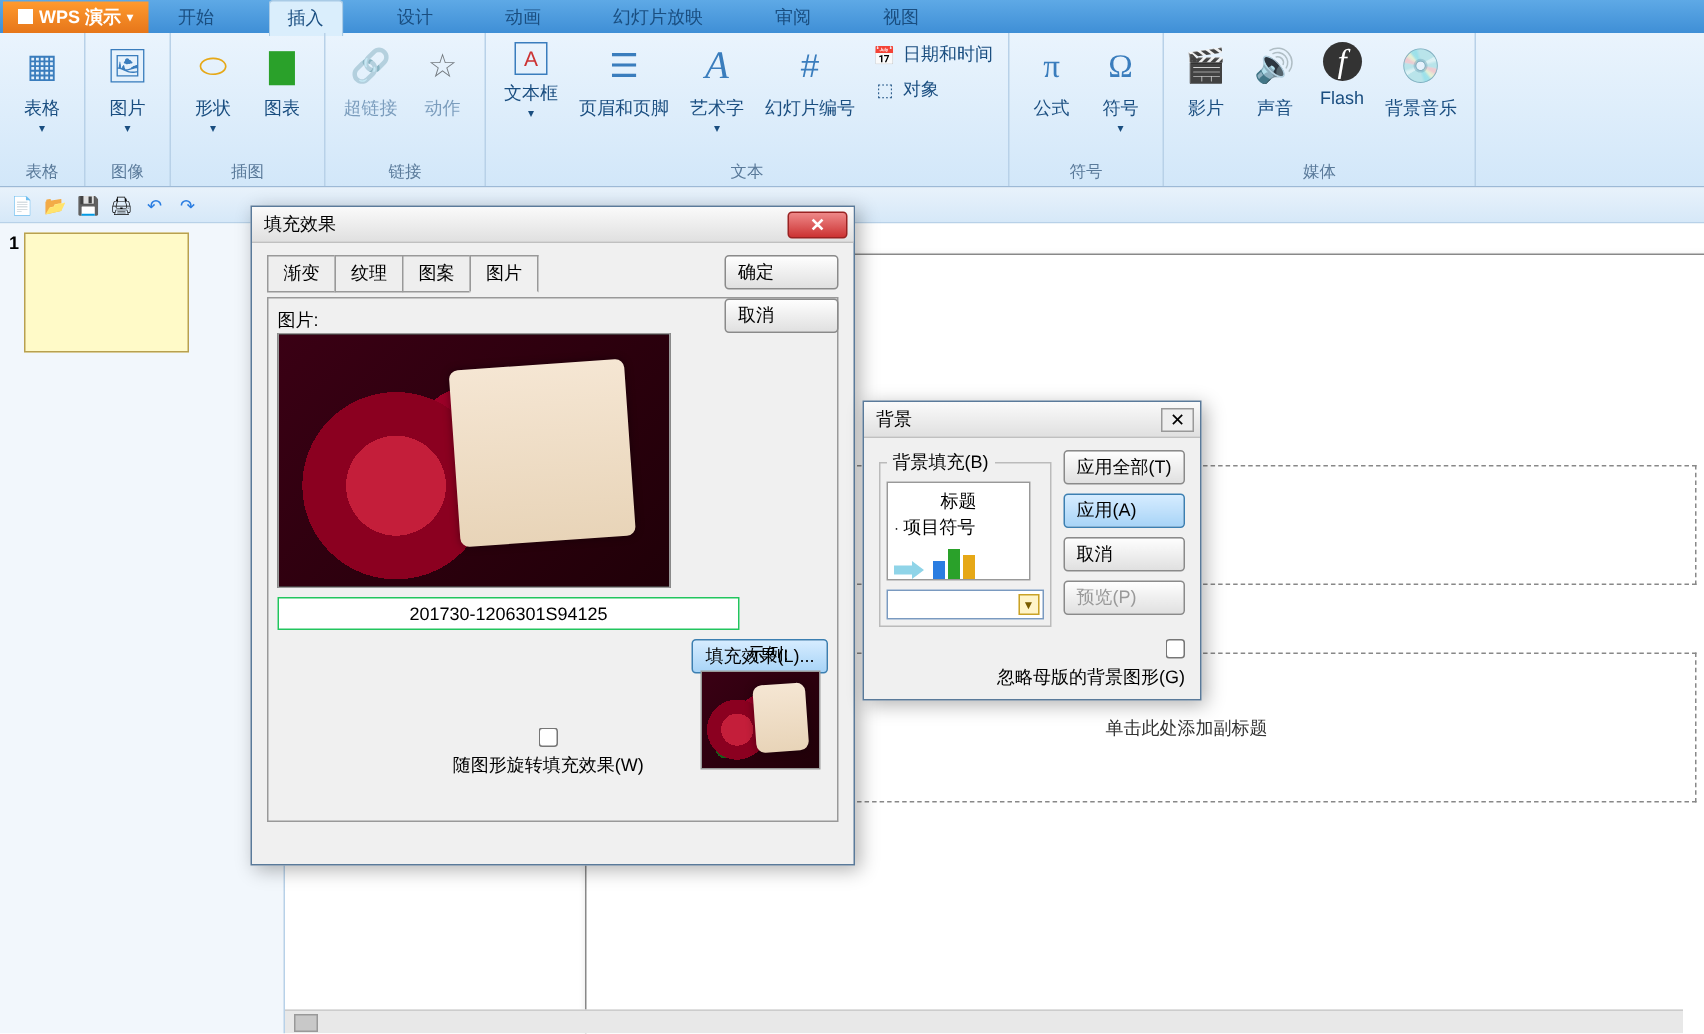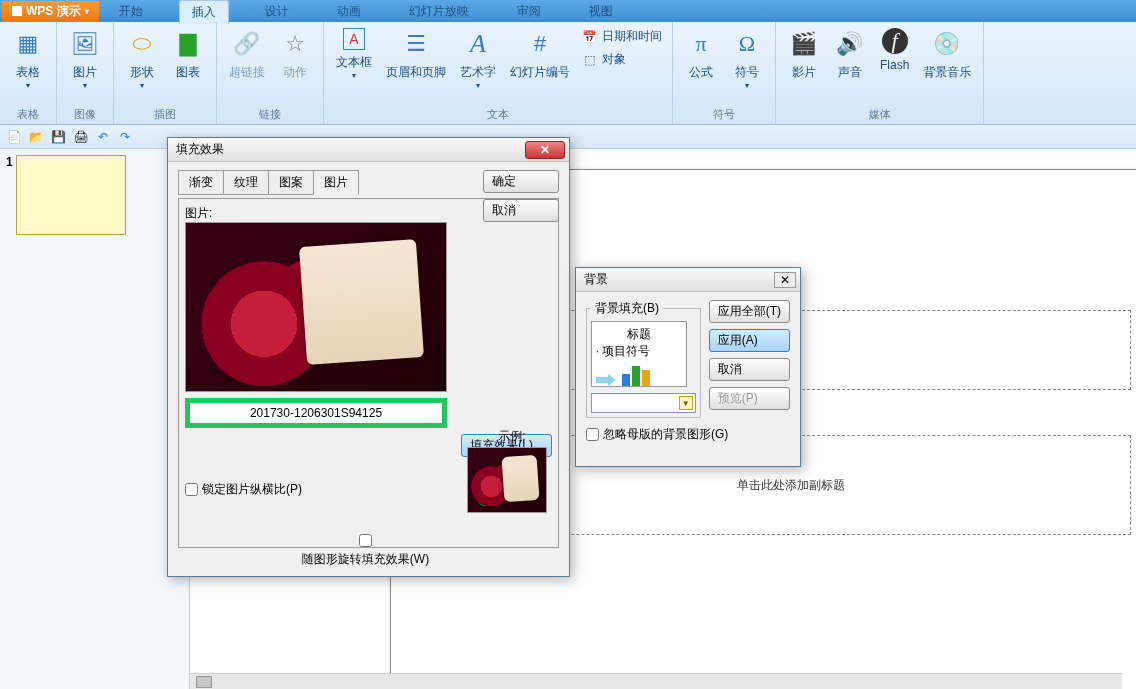--- a/index.html
+++ b/index.html
@@ -62,21 +62,21 @@
 
 #dlg-fill { left: 167px; top: 137px; width: 403px; height: 440px; }
 .fill-tabs { display: flex; gap: 0; margin-bottom: 4px; }
 .fill-tab { padding: 3px 10px; border: 1px solid #999; background: #eee; cursor: pointer; margin-right: -1px; }
 .fill-tab.active { background: #f0f0f0; border-bottom: 1px solid #f0f0f0; position: relative; z-index: 1; }
 .fill-panel { border: 1px solid #999; padding: 6px; background: #f0f0f0; margin-top: -1px; }
 .fill-right { float: right; display: flex; flex-direction: column; gap: 6px; margin-left: 8px; }
 .pic-preview { width: 262px; height: 170px; border: 1px solid #999; background: #000; display: flex; align-items: center; justify-content: center; position: relative; overflow: hidden; }
 .rose-img { width: 100%; height: 100%; background: radial-gradient(circle at 30% 60%, #c41e3a 0 16%, #8b0020 16% 30%, transparent 30%), radial-gradient(circle at 50% 45%, #d62246 0 14%, #9c0028 14% 26%, transparent 26%), radial-gradient(circle at 20% 80%, #1a5c1a 0 8%, transparent 8%), linear-gradient(135deg, #3a0014 0%, #200008 100%); position: relative; }
 .scroll-paper { position: absolute; right: 10%; top: 12%; width: 45%; height: 70%; background: linear-gradient(#f5e6d3,#e8d4b8); border-radius: 6px; transform: rotate(-4deg); box-shadow: 0 0 6px rgba(0,0,0,0.4); }
-.pic-name { width: 262px; border: 5px solid #22c55e; background: #fff; padding: 3px; text-align: center; margin-top: 6px; }
+.pic-name { width: 308px; border: 1px solid #22c55e; background: #fff; padding: 3px; text-align: center; margin-top: 6px; }
 .select-pic-btn { float: right; margin-top: 6px; }
 .sample-box { width: 80px; height: 66px; border: 1px solid #999; float: right; margin-top: -14px; overflow: hidden; }
 .chk-row { clear: both; padding-top: 24px; display: flex; align-items: center; gap: 4px; }
 .chk-row2 { padding-top: 6px; display: flex; align-items: center; gap: 4px; }
 
 
 #dlg-bg { left: 575px; top: 267px; width: 226px; height: 200px; }
 .bg-body { display: flex; gap: 8px; }
 .bg-left { flex: 1; }
 .bg-right { display: flex; flex-direction: column; gap: 6px; }
@@ -289,24 +289,20 @@
       <div class="btn hl select-pic-btn">填充效果(L)...</div>
       <div style="clear:both;"></div>
       <div style="position:absolute; right:12px; top:290px; width:90px;text-align:center;">
         <div>示例:</div>
         <div class="sample-box" style="float:none;margin-top:2px;">
           <div class="rose-img" style="width:100%;height:100%;">
               <div class="scroll-paper"></div>
             </div>
         </div>
       </div>
-      <div class="chk-row">
-          <input type="checkbox" style="">
-          <span>锁定图片纵横比(P)</span>
-        </div>
       <div class="chk-row2" style="margin-left:-6px;margin-top:30px;flex-direction:column;">
           <input type="checkbox" style="">
           <span>随图形旋转填充效果(W)</span>
         </div>
     </div>
   </div>
 </div>
 
 <div id="dlg-bg" class="dialog">
   <div class="dlg-title">
@@ -335,18 +331,18 @@
             </div>
         </fieldset>
       </div>
       <div class="bg-right">
         <div class="btn">应用全部(T)</div>
         <div class="btn hl">应用(A)</div>
         <div class="btn">取消</div>
         <div class="btn" style="color:#999;">预览(P)</div>
       </div>
     </div>
-    <div style="display:flex;align-items:center;gap:4px;margin-top:8px;">
+    <div style="display:flex;align-items:flex-end;gap:4px;margin-top:8px;flex-direction:column;">
       <input type="checkbox" style="">
       <span>忽略母版的背景图形(G)</span>
     </div>
   </div>
 </div>
 
 </body></html>

